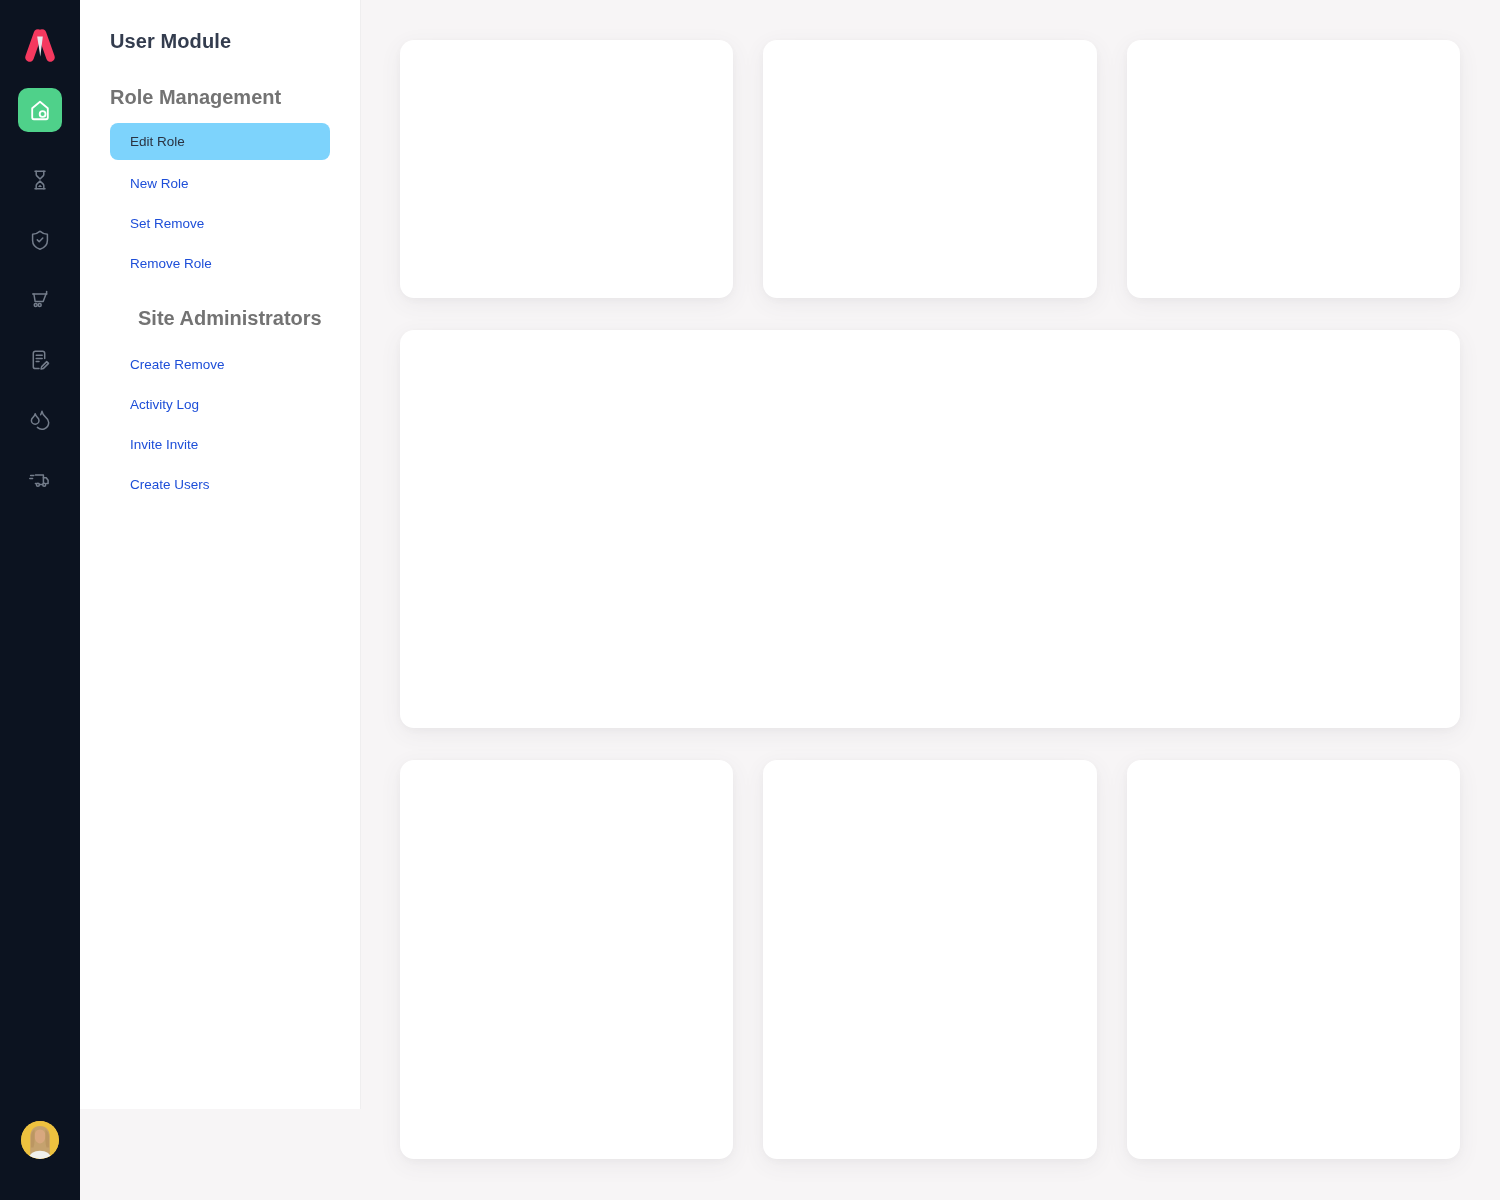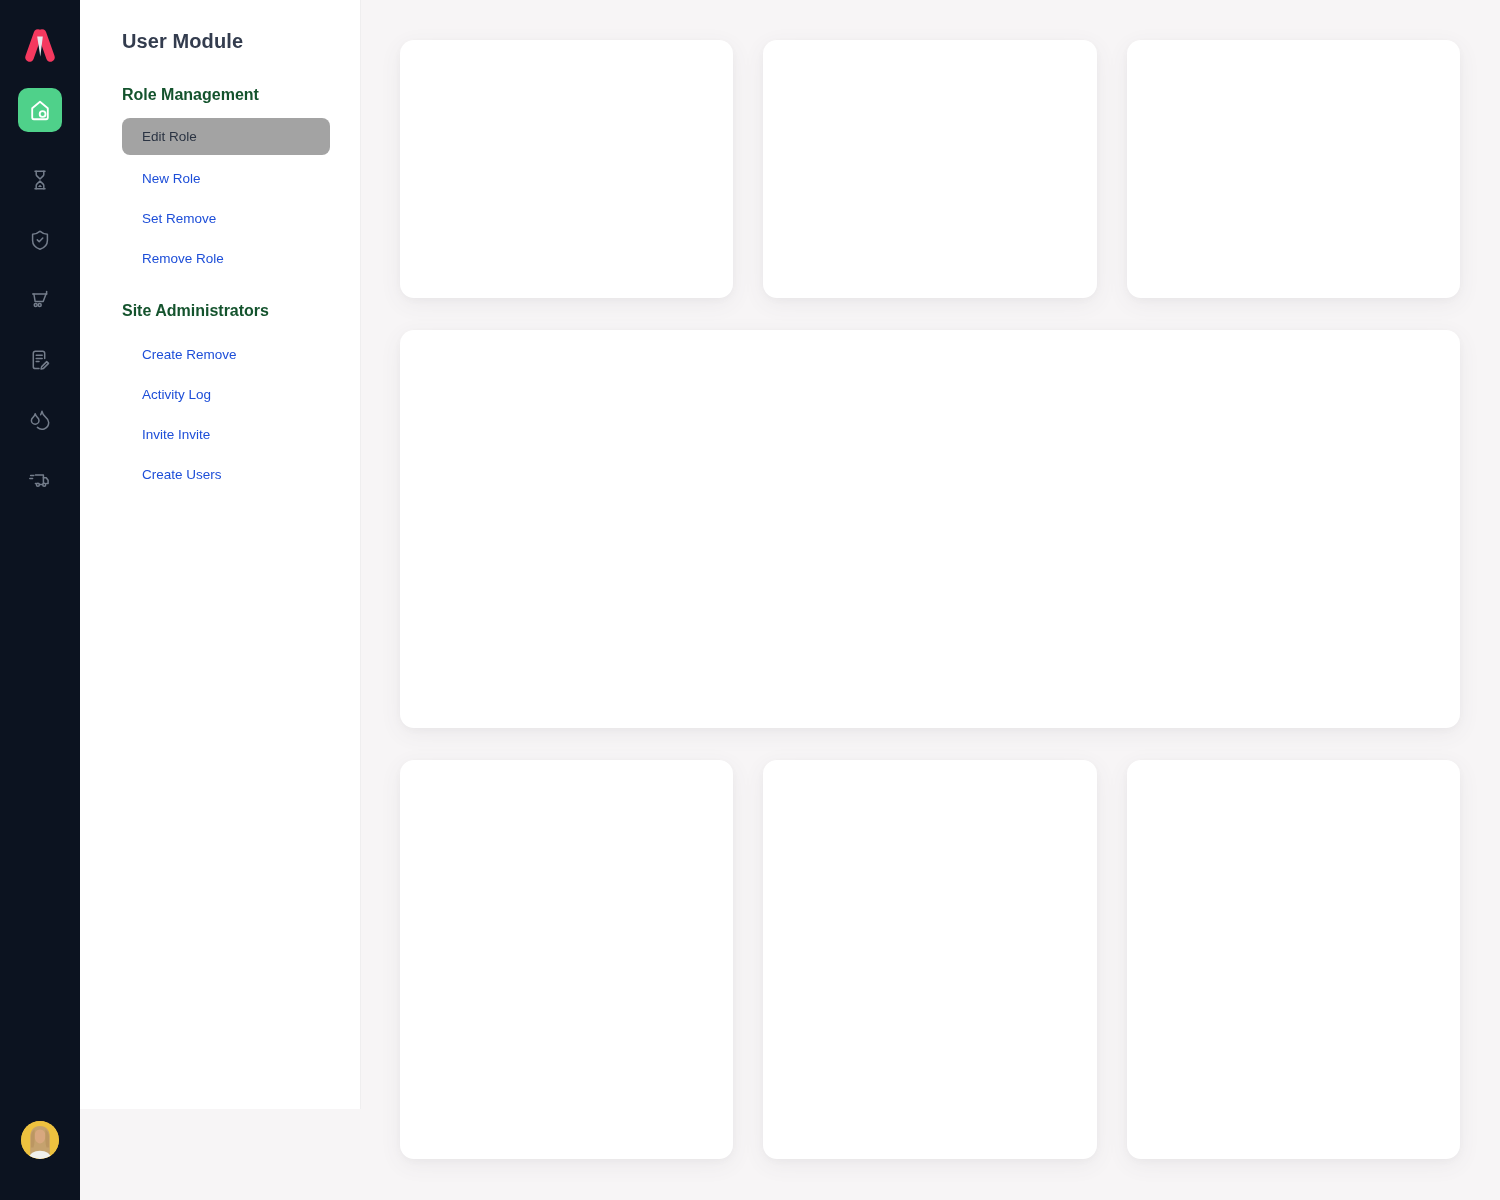--- a/index.html
+++ b/index.html
@@ -64,56 +64,56 @@
     cursor: pointer;
     background: #eec23f;
   }
 
   
   .sidebar {
     width: 280px;
     height: 1109px;
     background: #ffffff;
     flex-shrink: 0;
-    padding: 30px 30px 0 42px;
+    padding: 30px 30px 0 30px;
     box-shadow: 1px 0 0 rgba(15, 23, 42, 0.03);
     position: relative;
     z-index: 2;
   }
   .sidebar-title {
     font-size: 20px;
     font-weight: 700;
     color: #333c4e;
     letter-spacing: 0.1px;
   }
   .section-heading {
     margin-top: 33px;
-    font-size: 16px;
+    font-size: 20px;
     font-weight: 700;
-    color: #14532d;
+    color: #737373;
   }
   .nav-list { margin-top: 14px; }
   .nav-item {
     height: 40px;
     display: flex;
     align-items: center;
     padding-left: 20px;
     font-size: 13.5px;
     font-weight: 500;
     color: #1d4ed8;
     border-radius: 8px;
     cursor: pointer;
   }
   .nav-item.active {
-    background: #a3a3a3;
+    background: #7dd3fc;
     color: #2a3342;
     height: 37px;
     margin-bottom: 3px;
   }
-  .section-gap { margin-top: 24px; }
+  .section-gap { margin-top: 24px; margin-left: 28px; }
 
   
   .content {
     flex: 1;
     height: 1200px;
     background: #f7f5f6;
     padding: 40px;
   }
   .card-grid {
     display: grid;

